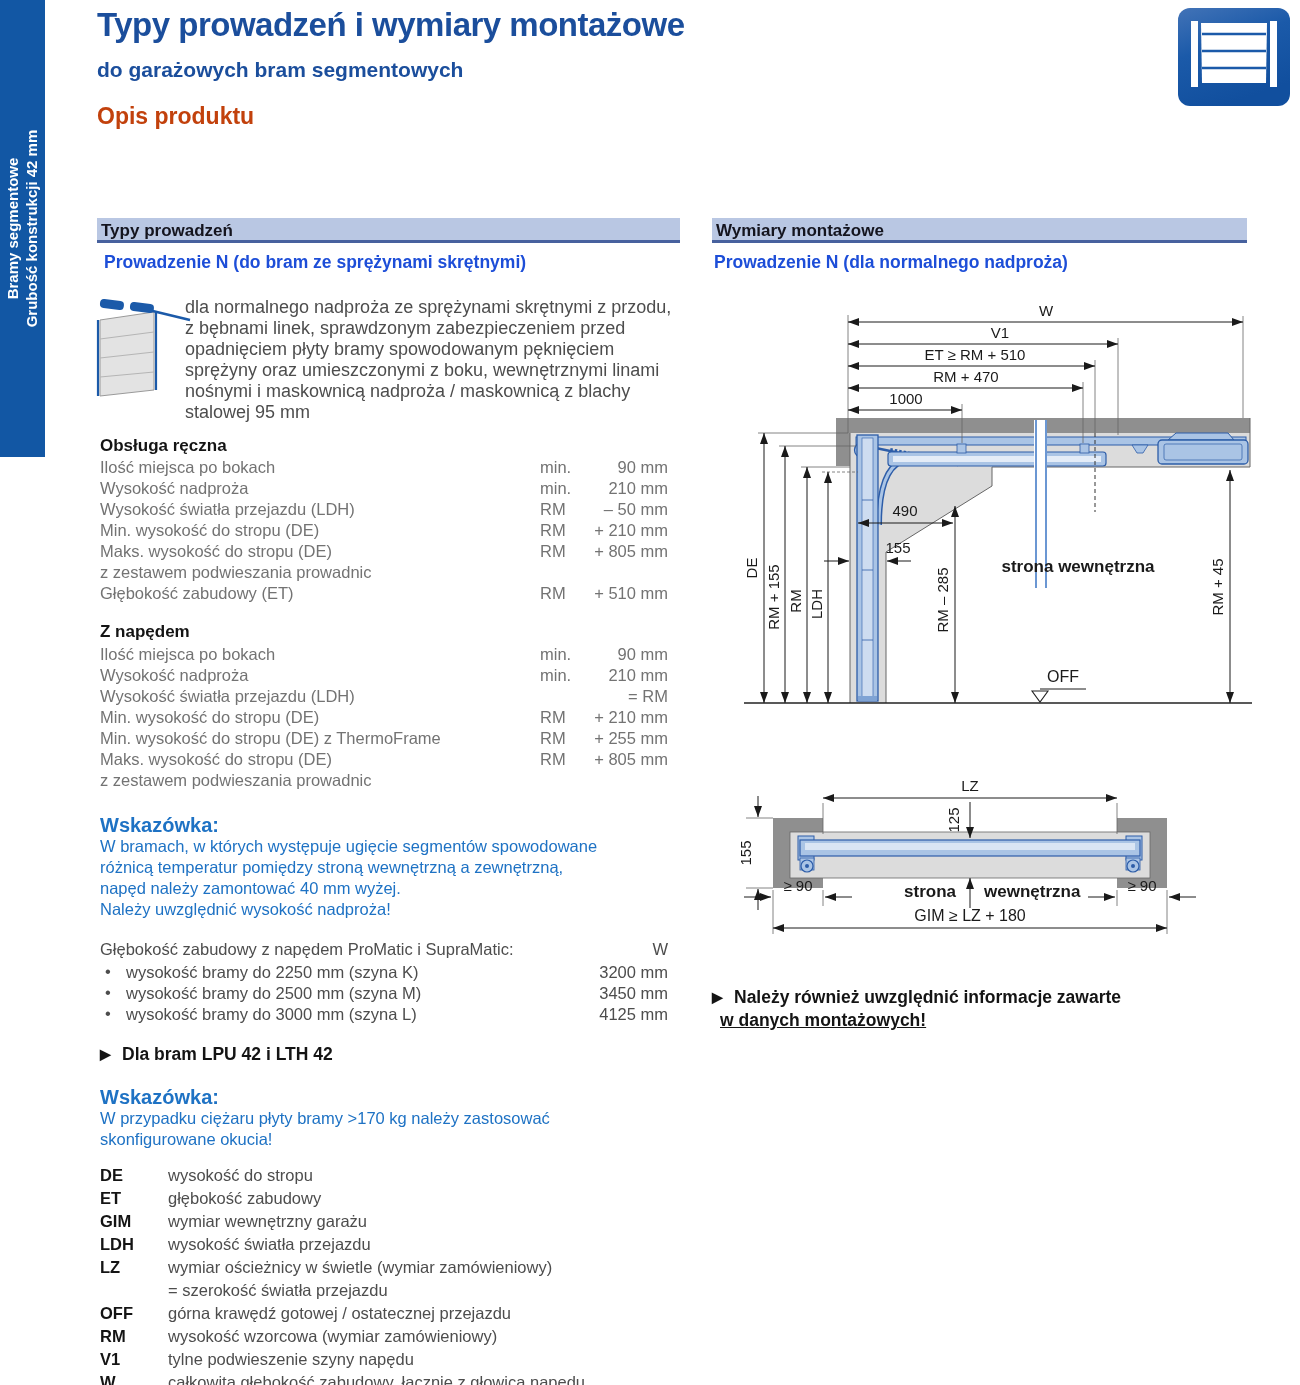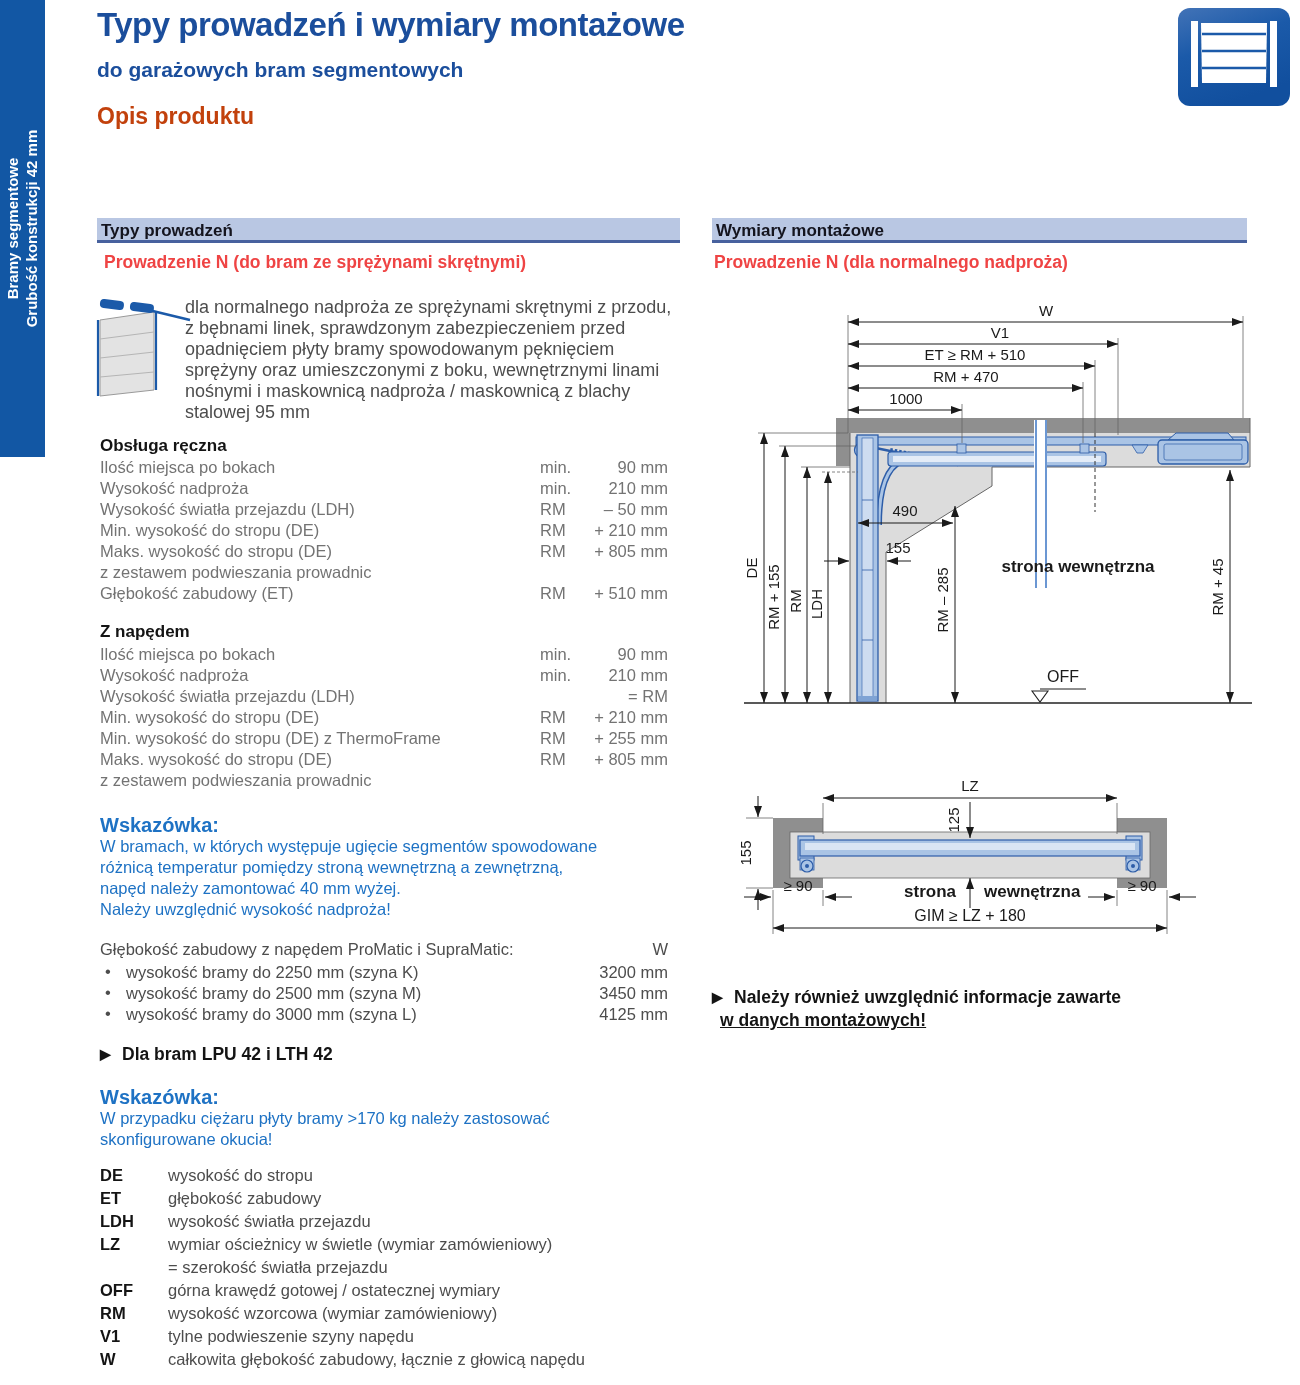--- a/index.html
+++ b/index.html
@@ -11,21 +11,21 @@
   .sidebar-text{position:absolute;left:0;top:457px;width:457px;height:45px;
       transform:rotate(-90deg);transform-origin:0 0;color:#fff;font-weight:bold;
       font-size:15px;line-height:19px;text-align:center;padding-top:3px;box-sizing:border-box;}
   
   .title{position:absolute;left:97px;top:6px;font-size:33px;font-weight:bold;color:#1b4e9c;letter-spacing:-0.5px;}
   .subtitle{position:absolute;left:97px;top:58px;font-size:21px;font-weight:bold;color:#1b4e9c;}
   .section-title{position:absolute;left:97px;top:103px;font-size:23px;font-weight:bold;color:#c2410c;}
   
   .bar{position:absolute;height:25px;background:#b9c7e3;border-bottom:3px solid #47619e;
        font-size:17px;font-weight:bold;color:#14141e;line-height:25px;padding-left:4px;box-sizing:border-box;}
-  .subhead{position:absolute;font-size:17.5px;font-weight:bold;color:#ef4444;}
+  .subhead{position:absolute;font-size:17.5px;font-weight:bold;color:#1d4ed8;}
   
   .intro{position:absolute;left:185px;top:297px;width:500px;font-size:18px;color:#4d4d4d;line-height:21px;}
   
   .sect-title{position:absolute;left:100px;font-size:17px;font-weight:bold;color:#141414;}
   .tbl{position:absolute;left:100px;width:568px;}
   .trow{position:relative;height:21px;font-size:16.5px;color:#737373;}
   .tp{position:absolute;left:440px;top:0;}
   .tv{position:absolute;right:0;top:0;width:130px;text-align:right;}
   
   .note-title{position:absolute;left:100px;font-size:20px;font-weight:bold;color:#1e72c4;}
@@ -179,34 +179,38 @@
 <div class="legend">
   <div class="lrow">
       <span class="lterm">DE</span>
       <span class="ldesc">wysokość do stropu</span>
     </div>
   <div class="lrow">
       <span class="lterm">ET</span>
       <span class="ldesc">głębokość zabudowy</span>
     </div>
   <div class="lrow">
+      <span class="lterm">GIM</span>
+      <span class="ldesc">wymiar wewnętrzny garażu</span>
+    </div>
+  <div class="lrow">
       <span class="lterm">LDH</span>
       <span class="ldesc">wysokość światła przejazdu</span>
     </div>
   <div class="lrow">
       <span class="lterm">LZ</span>
       <span class="ldesc">wymiar ościeżnicy w świetle (wymiar zamówieniowy)</span>
     </div>
   <div class="lrow">
       <span class="lterm"></span>
       <span class="ldesc">= szerokość światła przejazdu</span>
     </div>
   <div class="lrow">
       <span class="lterm">OFF</span>
-      <span class="ldesc">górna krawędź gotowej / ostatecznej wymiary</span>
+      <span class="ldesc">górna krawędź gotowej / ostatecznej przejazdu</span>
     </div>
   <div class="lrow">
       <span class="lterm">RM</span>
       <span class="ldesc">wysokość wzorcowa (wymiar zamówieniowy)</span>
     </div>
   <div class="lrow">
       <span class="lterm">V1</span>
       <span class="ldesc">tylne podwieszenie szyny napędu</span>
     </div>
   <div class="lrow">

